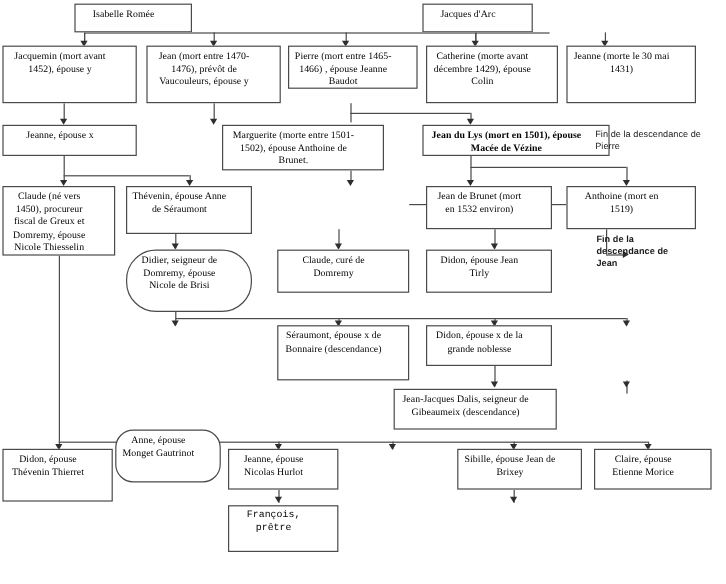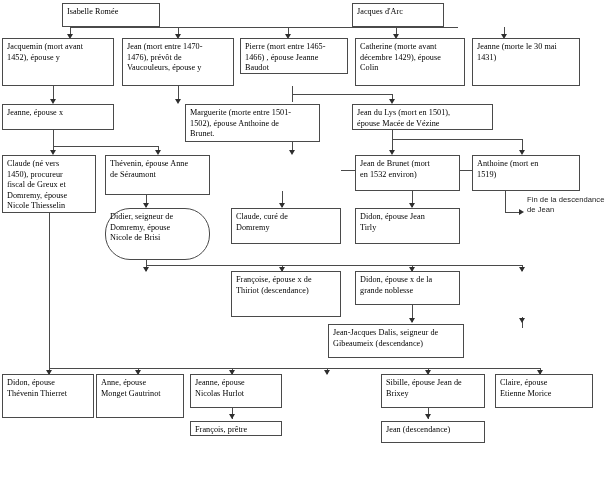--- a/index.html
+++ b/index.html
@@ -19,20 +19,21 @@
     position: absolute;
     box-sizing: border-box;
     border: 1px solid #4a4a4a;
     background: #ffffff;
     color: #000000;
     font-size: 8.2px;
     line-height: 10.6px;
     padding: 3px 20px 2px 4px;
     letter-spacing: 0.05px;
     z-index: 3;
+    text-align: center;
   }
   .note {
     position: absolute;
     box-sizing: border-box;
     border: none;
     background: transparent;
     color: #1b1b1b;
     font-family: "Liberation Sans", "DejaVu Sans", sans-serif;
     font-size: 7.6px;
     line-height: 10px;
@@ -97,21 +98,22 @@
   <div class="ln v" style="left:178px; top:86px; height:16px;"></div>
   <div class="arw" style="left:175px; top:99px;"></div>
 
   <div class="ln v" style="left:292px; top:86px; height:16px;"></div>
   <div class="ln h" style="left:292px; top:94px; width:100px;"></div>
   <div class="ln v" style="left:392px; top:94px; height:8px;"></div>
   <div class="arw" style="left:389px; top:99px;"></div>
 
   <div class="node" style="left:2px; top:104px; width:112px; height:26px;">Jeanne, épouse x</div>
   <div class="node" style="left:185px; top:104px; width:135px; height:38px;">Marguerite (morte entre 1501-1502), épouse Anthoine de Brunet.</div>
-  <div class="node" style="left:352px; top:104px; width:141px; height:26px;">Jean du Lys (mort en 1501), épouse Macée de Vézine</div>
+  <div class="node" style="left:352px; top:104px; width:156px; height:26px;font-weight:bold;">Jean du Lys (mort en 1501), épouse Macée de Vézine</div>
+  <div class="note" style="left:496px; top:107px; width:104px;">Fin de la descendance de Pierre</div>
 
   <div class="ln v" style="left:53px; top:130px; height:16px;"></div>
   <div class="ln h" style="left:53px; top:146px; width:105px;"></div>
   <div class="ln v" style="left:53px; top:146px; height:7px;"></div>
   <div class="arw" style="left:50px; top:150px;"></div>
   <div class="ln v" style="left:158px; top:146px; height:7px;"></div>
   <div class="arw" style="left:155px; top:150px;"></div>
 
   <div class="ln v" style="left:292px; top:142px; height:11px;"></div>
   <div class="arw" style="left:289px; top:150px;"></div>
@@ -127,21 +129,21 @@
   <div class="node" style="left:105px; top:155px; width:105px; height:40px;">Thévenin, épouse Anne de Séraumont</div>
   <div class="node" style="left:355px; top:155px; width:105px; height:36px;">Jean de Brunet (mort en 1532 environ)</div>
   <div class="node" style="left:472px; top:155px; width:108px; height:36px;">Anthoine (mort en 1519)</div>
 
   <div class="ln h" style="left:341px; top:170px; width:14px;"></div>
   <div class="ln h" style="left:460px; top:170px; width:12px;"></div>
 
   <div class="ln v" style="left:505px; top:191px; height:21px;"></div>
   <div class="ln h" style="left:505px; top:212px; width:15px;"></div>
   <div class="arw right" style="left:519px; top:209px;"></div>
-  <div class="note" style="left:527px; top:195px; width:78px;">Fin de la descendance de Jean</div>
+  <div class="note" style="left:497px; top:195px; width:78px;font-weight:bold;">Fin de la descendance de Jean</div>
 
   <div class="ln v" style="left:146px; top:195px; height:12px;"></div>
   <div class="arw" style="left:143px; top:203px;"></div>
   <div class="ln v" style="left:282px; top:191px; height:16px;"></div>
   <div class="arw" style="left:279px; top:203px;"></div>
   <div class="ln v" style="left:412px; top:191px; height:16px;"></div>
   <div class="arw" style="left:409px; top:203px;"></div>
 
   <div class="node" style="left:105px; top:208px; width:105px; height:52px;border-radius:25px;">Didier, seigneur de Domremy, épouse Nicole de Brisi</div>
   <div class="node" style="left:231px; top:208px; width:110px; height:36px;">Claude, curé de Domremy</div>
@@ -151,21 +153,21 @@
   <div class="ln h" style="left:146px; top:265px; width:376px;"></div>
   <div class="ln v" style="left:146px; top:265px; height:6px;"></div>
   <div class="arw" style="left:143px; top:267px;"></div>
   <div class="ln v" style="left:282px; top:265px; height:6px;"></div>
   <div class="arw" style="left:279px; top:267px;"></div>
   <div class="ln v" style="left:412px; top:265px; height:6px;"></div>
   <div class="arw" style="left:409px; top:267px;"></div>
   <div class="ln v" style="left:522px; top:265px; height:6px;"></div>
   <div class="arw" style="left:519px; top:267px;"></div>
 
-  <div class="node" style="left:231px; top:271px; width:110px; height:46px;">Françoise, épouse x de Thiriot (descendance)</div>
+  <div class="node" style="left:231px; top:271px; width:110px; height:46px;">Séraumont, épouse x de Bonnaire (descendance)</div>
   <div class="node" style="left:355px; top:271px; width:105px; height:34px;">Didon, épouse x de la grande noblesse</div>
 
   <div class="ln v" style="left:412px; top:305px; height:17px;"></div>
   <div class="arw" style="left:409px; top:318px;"></div>
   <div class="ln v" style="left:522px; top:317px; height:11px;"></div>
   <div class="arw" style="left:519px; top:318px;"></div>
 
   <div class="node" style="left:328px; top:324px; width:136px; height:34px;">Jean-Jacques Dalis, seigneur de Gibeaumeix (descendance)</div>
 
   <div class="ln v" style="left:49px; top:213px; height:155px;"></div>
@@ -177,26 +179,25 @@
   <div class="ln v" style="left:232px; top:368px; height:6px;"></div>
   <div class="arw" style="left:229px; top:370px;"></div>
   <div class="ln v" style="left:327px; top:368px; height:6px;"></div>
   <div class="arw" style="left:324px; top:370px;"></div>
   <div class="ln v" style="left:428px; top:368px; height:6px;"></div>
   <div class="arw" style="left:425px; top:370px;"></div>
   <div class="ln v" style="left:540px; top:368px; height:6px;"></div>
   <div class="arw" style="left:537px; top:370px;"></div>
 
   <div class="node" style="left:2px; top:374px; width:92px; height:44px;">Didon, épouse Thévenin Thierret</div>
-  <div class="node" style="left:96px; top:374px; width:88px; height:44px;">Anne, épouse Monget Gautrinot</div>
+  <div class="node" style="left:96px; top:358px; width:88px; height:44px;border-radius:15px;">Anne, épouse Monget Gautrinot</div>
   <div class="node" style="left:190px; top:374px; width:92px; height:34px;">Jeanne, épouse Nicolas Hurlot</div>
   <div class="node" style="left:381px; top:374px; width:104px; height:34px;">Sibille, épouse Jean de Brixey</div>
   <div class="node" style="left:495px; top:374px; width:98px; height:34px;">Claire, épouse Etienne Morice</div>
 
   <div class="ln v" style="left:232px; top:408px; height:11px;"></div>
   <div class="arw" style="left:229px; top:414px;"></div>
   <div class="ln v" style="left:428px; top:408px; height:11px;"></div>
   <div class="arw" style="left:425px; top:414px;"></div>
 
-  <div class="node" style="left:190px; top:421px; width:92px; height:15px;">François, prêtre</div>
-  <div class="node" style="left:381px; top:421px; width:104px; height:22px;">Jean (descendance)</div>
+  <div class="node" style="left:190px; top:421px; width:92px; height:39px;font-family:Liberation Mono, monospace;">François, prêtre</div>
 
 </div>
 
 </body></html>

